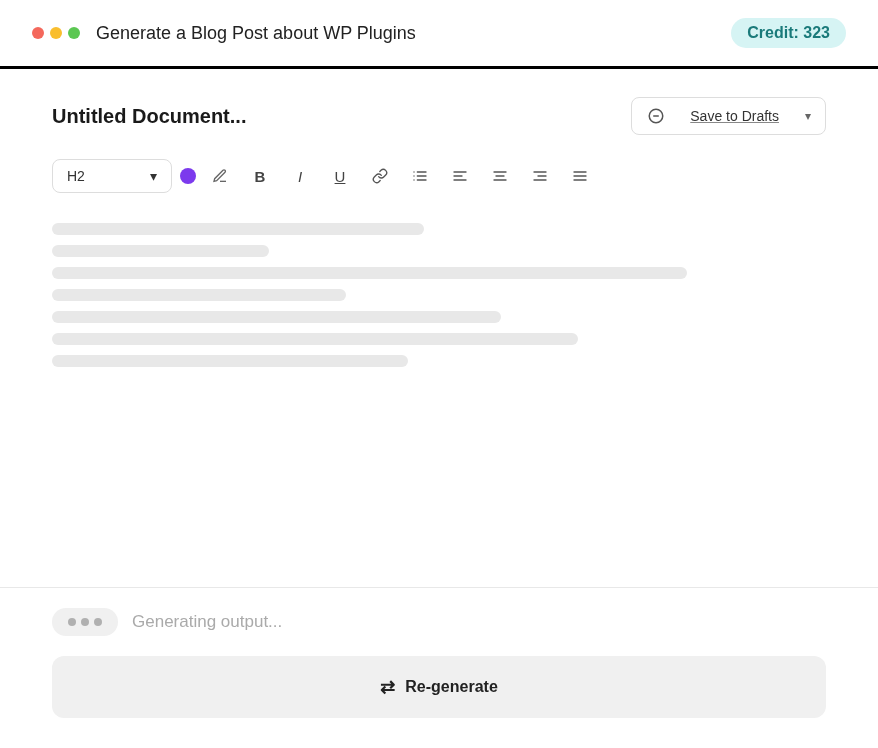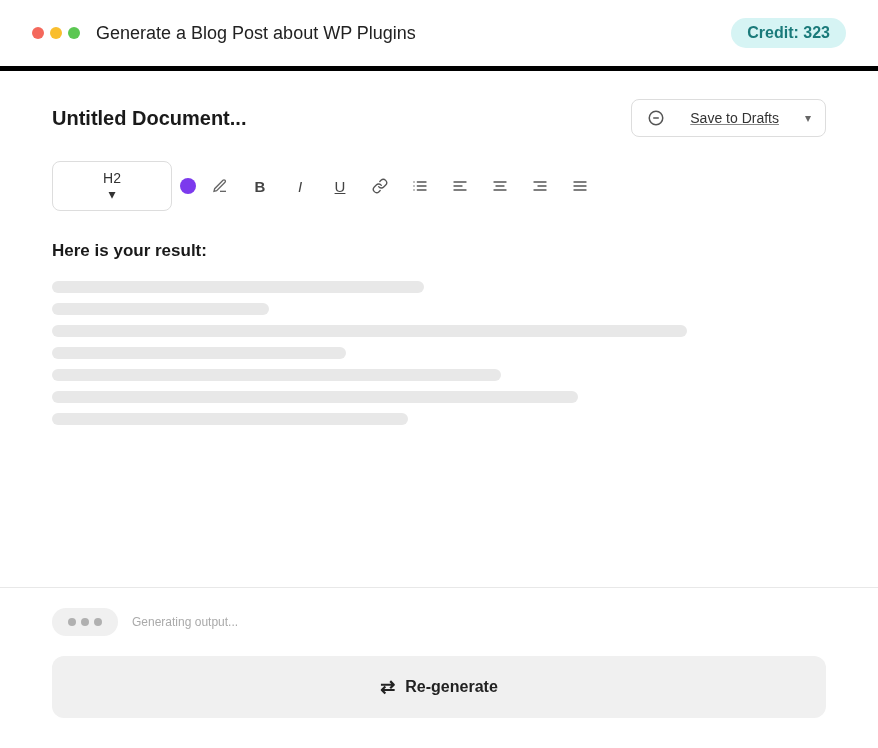--- a/index.html
+++ b/index.html
@@ -12,21 +12,21 @@
       display: flex;
       flex-direction: column;
     }
 
     
     .header {
       display: flex;
       align-items: center;
       justify-content: space-between;
       padding: 18px 32px;
-      border-bottom: 5px solid #000000;
+      border-bottom: 3px solid #000000;
     }
 
     .header-left {
       display: flex;
       align-items: center;
       gap: 16px;
     }
 
     .dots {
       display: flex;
@@ -126,21 +126,20 @@
       justify-content: space-between;
       border: 1px solid #ddd;
       border-radius: 8px;
       padding: 8px 14px;
       font-size: 14px;
       font-weight: 500;
       color: #333;
       width: 120px;
       cursor: pointer;
       background: white;
-      flex-direction: column;
     }
 
     .toolbar-btn {
       width: 32px;
       height: 32px;
       display: flex;
       align-items: center;
       justify-content: center;
       cursor: pointer;
       border-radius: 5px;
@@ -203,21 +202,21 @@
     }
 
     .typing-dot {
       width: 8px;
       height: 8px;
       border-radius: 50%;
       background: #b0b0b0;
     }
 
     .generating-text {
-      font-size: 12px;
+      font-size: 17px;
       color: #aaa;
       font-weight: 400;
     }
 
     .regenerate-btn {
       width: 100%;
       background: #f0f0f0;
       border: none;
       border-radius: 12px;
       padding: 20px;
@@ -337,21 +336,20 @@
 
     <button class="toolbar-btn">
       <svg width="16" height="16" viewBox="0 0 24 24" fill="none" stroke="#555" stroke-width="2" stroke-linecap="round" stroke-linejoin="round">
         <line x1="3" y1="6" x2="21" y2="6"></line>
         <line x1="3" y1="12" x2="21" y2="12"></line>
         <line x1="3" y1="18" x2="21" y2="18"></line>
       </svg>
     </button>
   </div>
 
-  <div class="result-heading">Here is your result:</div>
 
   <div class="skeleton-container">
     <div class="skeleton-line" style="width: 48%"></div>
     <div class="skeleton-line" style="width: 28%"></div>
     <div class="skeleton-line" style="width: 82%"></div>
     <div class="skeleton-line" style="width: 38%"></div>
     <div class="skeleton-line" style="width: 58%"></div>
     <div class="skeleton-line" style="width: 68%"></div>
     <div class="skeleton-line" style="width: 46%"></div>
   </div>

